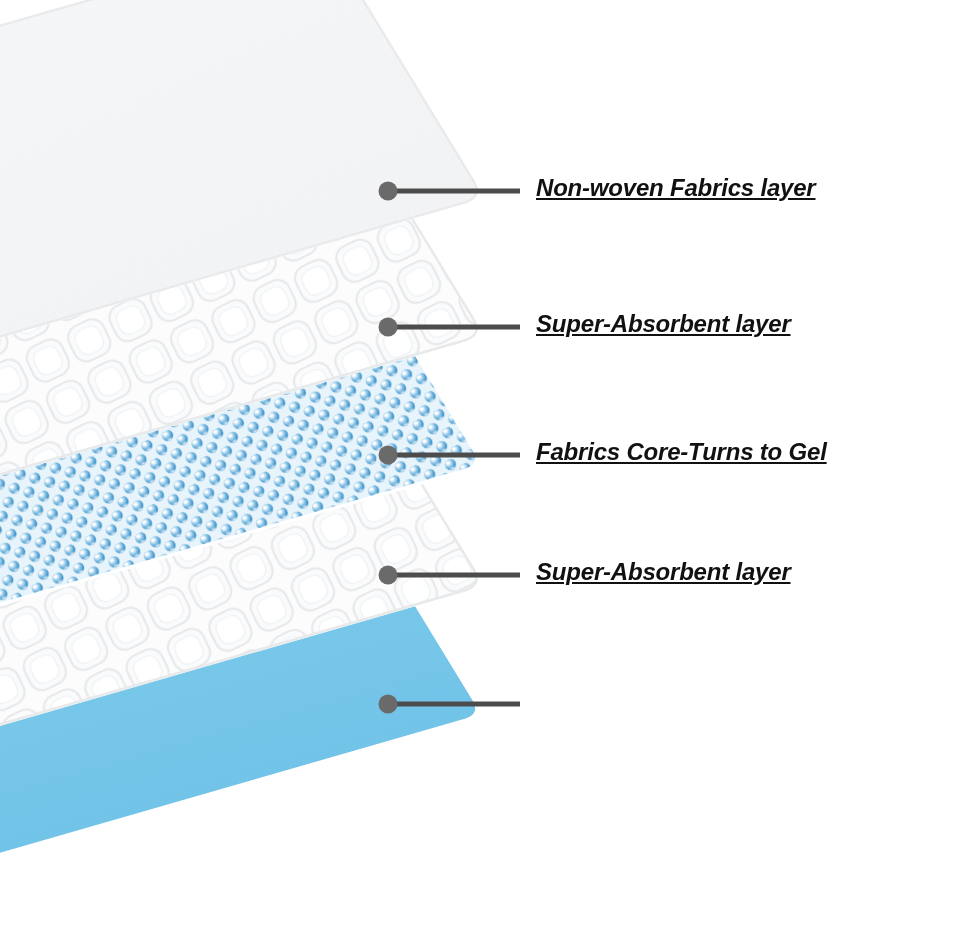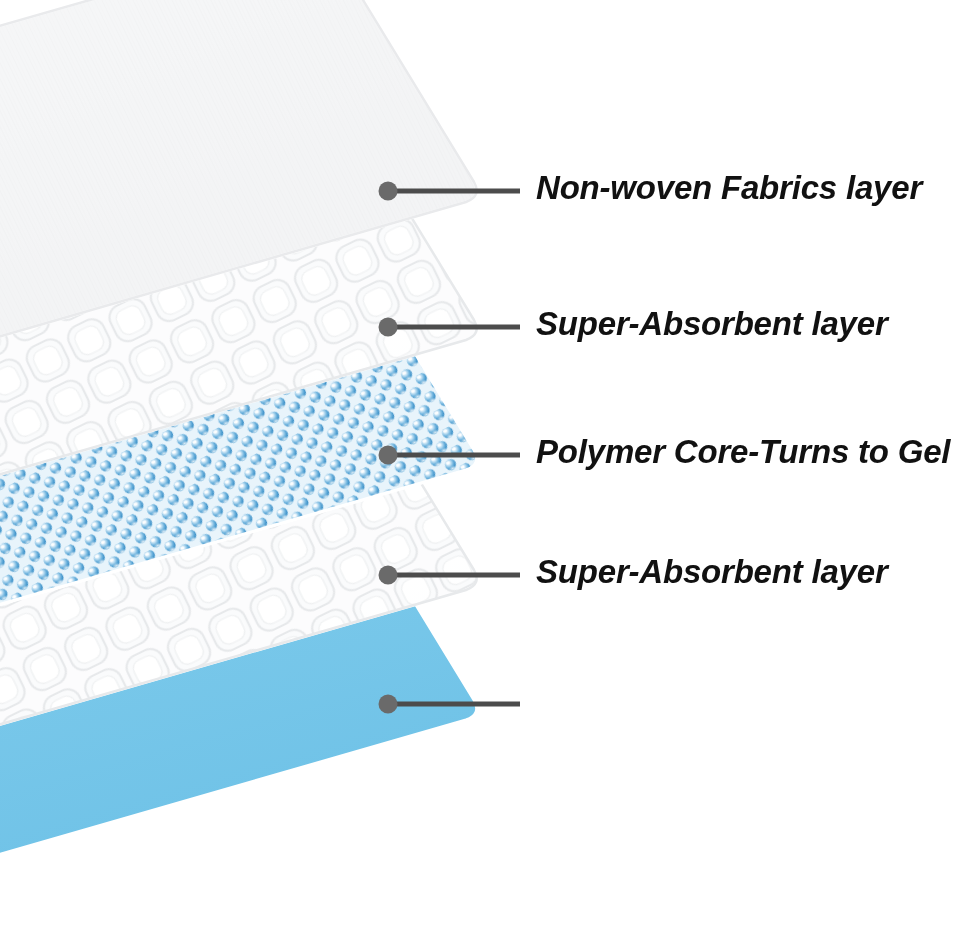--- a/index.html
+++ b/index.html
@@ -39,26 +39,27 @@
     pointer-events: none;
   }
   .callout {
     position: absolute;
     pointer-events: auto;
   }
   .callout-text {
     font-family: "Liberation Sans", "DejaVu Sans", sans-serif;
     font-weight: bold;
     font-style: italic;
-    font-size: 33px;
+    font-size: 24px;
     line-height: 34px;
     color: #111111;
     letter-spacing: -0.2px;
     white-space: pre-line;
     margin: 0;
+    text-decoration: underline;
   }
 
   .callout-0 { left: 536px; top: 171px; }
   .callout-1 { left: 536px; top: 307px; }
   .callout-2 { left: 536px; top: 435px; }
   .callout-3 { left: 536px; top: 555px; }
   .callout-4 { left: 536px; top: 676px; }
 </style>
 </head>
 <body>
@@ -227,21 +228,21 @@
 
     <div class="callout callout-0">
       <p class="callout-text">Non-woven Fabrics layer</p>
     </div>
 
     <div class="callout callout-1">
       <p class="callout-text">Super-Absorbent layer</p>
     </div>
 
     <div class="callout callout-2">
-      <p class="callout-text">Polymer Core-Turns to Gel</p>
+      <p class="callout-text">Fabrics Core-Turns to Gel</p>
     </div>
 
     <div class="callout callout-3">
       <p class="callout-text">Super-Absorbent layer</p>
     </div>
 
 
   </div>
 </div>
 

